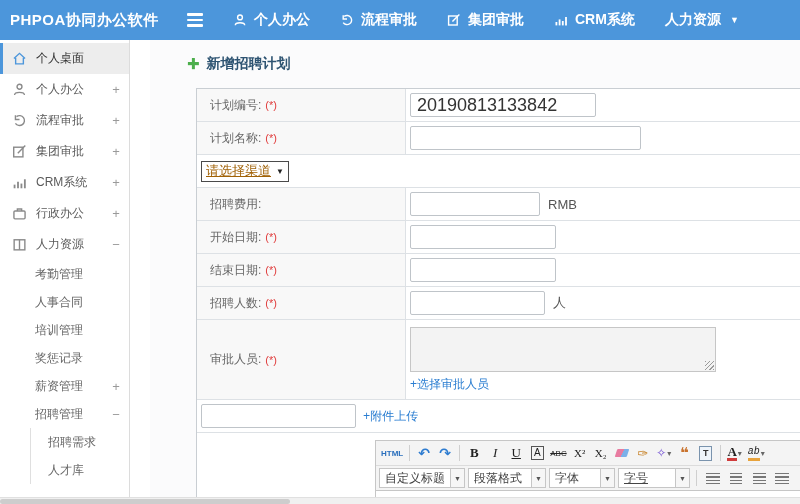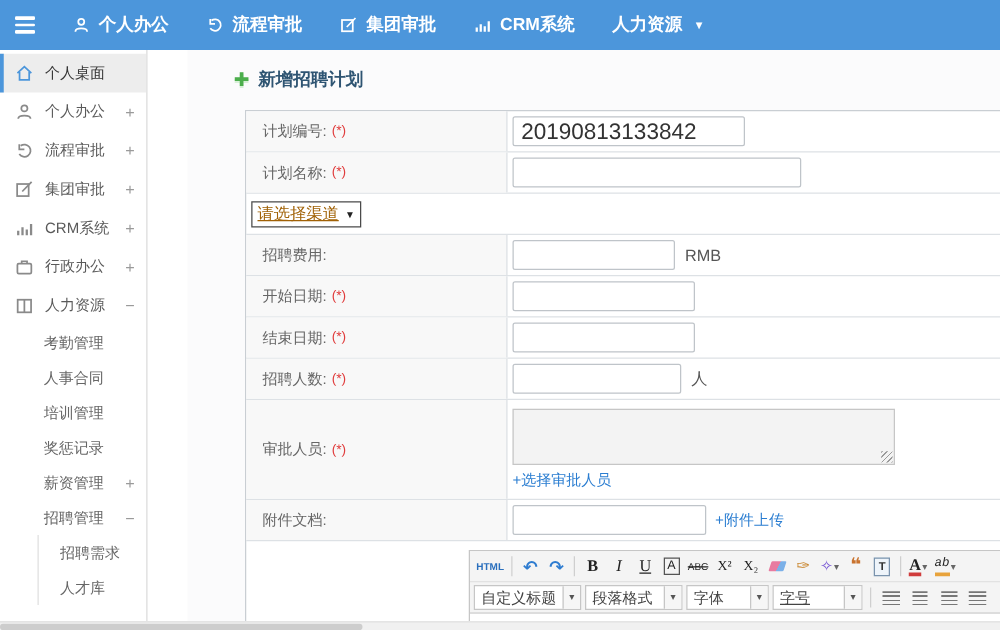--- a/index.html
+++ b/index.html
@@ -14,21 +14,21 @@
   .hamburger { width:20px; height:14px; display:flex; flex-direction:column;
                justify-content:space-between; margin:0 26px 0 12px; cursor:pointer; }
   .hamburger i { display:block; width:16px; height:2.6px; background:#fff; border-radius:1px; }
   .topnav { display:flex; align-items:center; gap:30px; }
   .topnav .nav-item { display:flex; align-items:center; gap:7px; font-size:14px;
                       font-weight:bold; color:#fff; cursor:pointer; }
   .topnav svg { display:block; }
   .caret { font-size:9px; margin-left:2px; }
 
   
-  .sidebar { position:absolute; left:0; top:40px; width:118px; bottom:7px;
+  .sidebar { position:absolute; left:0; top:40px; width:130px; bottom:7px;
              background:#fff; border-right:1px solid #dcdcdc; padding-top:3px; overflow:hidden; }
   .s-item { height:31px; display:flex; align-items:center; padding-left:12px;
             color:#5a5a5a; font-size:12px; cursor:pointer; position:relative; }
   .s-item .s-icon { width:15px; height:15px; margin-right:9px; color:#8a8a8a; }
   .s-item .s-icon svg { display:block; }
   .s-item .s-label { flex:1; }
   .s-item .s-exp { width:26px; color:#9a9a9a; font-size:13px; text-align:center; }
   .s-item.active { background:#ededed; border-left:3px solid #4c96db; padding-left:9px; color:#333; }
   .s-item.active .s-icon { color:#4c96db; }
   .s-sub .s-item { height:28px; padding-left:35px; color:#666; }
@@ -113,20 +113,21 @@
   
   .hscroll { position:absolute; left:0; bottom:0; width:800px; height:7px;
              background:#f0f0f0; border-top:1px solid #e0e0e0; }
   .hscroll .thumb { position:absolute; left:0; top:1px; height:5px; width:290px;
                     background:#cdcdcd; border-radius:3px; }
 </style>
 </head>
 <body>
 
 <div class="topbar">
+  <div class="brand">PHPOA协同办公软件</div>
   <div class="hamburger">
       <i></i>
       <i></i>
       <i></i>
     </div>
   <div class="topnav">
     <div class="nav-item">
       <span>
           <svg width="14" height="14" viewBox="0 0 14 14" fill="none" stroke="#fff" stroke-width="1.4">
             <circle cx="7" cy="4.4" r="2.4"></circle>
@@ -359,23 +360,20 @@
         <span>审批人员:</span>
         <span class="req">(*)</span>
       </div>
       <div class="cell-r col">
         <div class="approver-box"></div>
         <a class="act-link">+选择审批人员</a>
       </div>
     </div>
 
     <div class="f-row">
-      <div class="cell-l">
-        <span>附件文档:</span>
-      </div>
       <div class="cell-r">
         <input class="txt w-file" type="text" style="">
         <a class="act-link file-link">+附件上传</a>
       </div>
     </div>
 
     <div class="f-row editor-row">
       <div class="cell-l"></div>
       <div class="cell-r editor-cell">
         <div class="editor">

